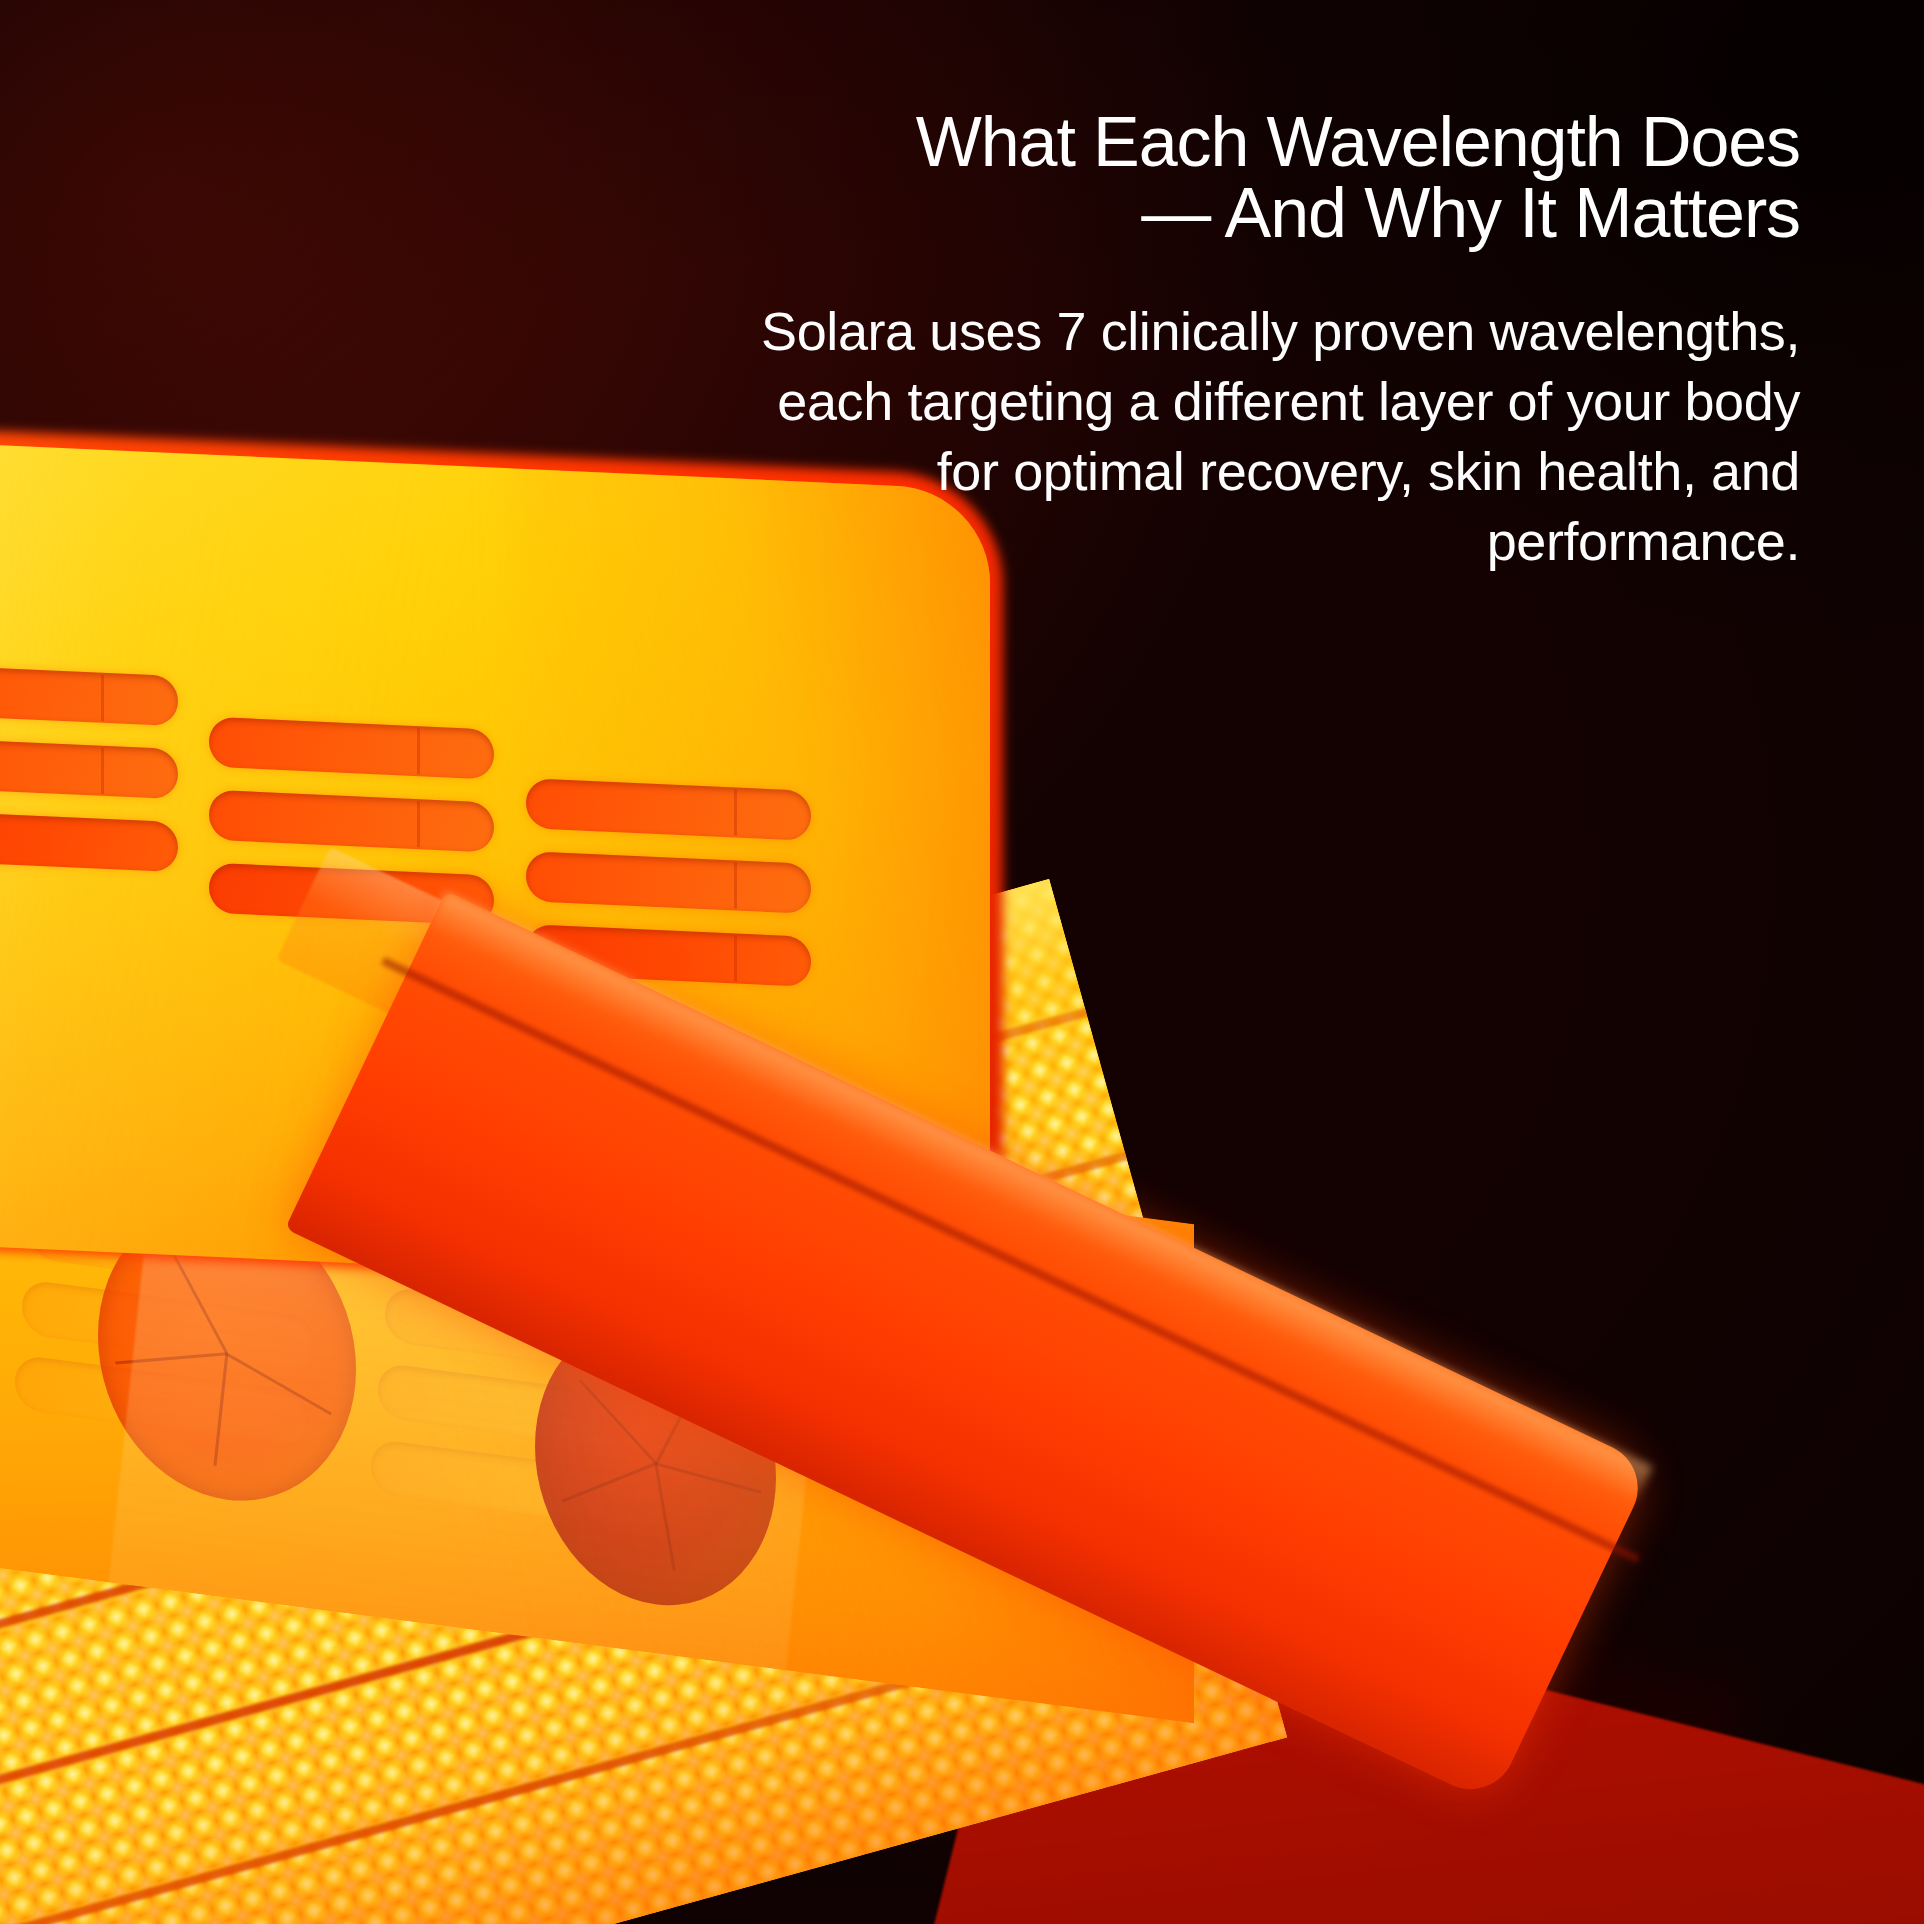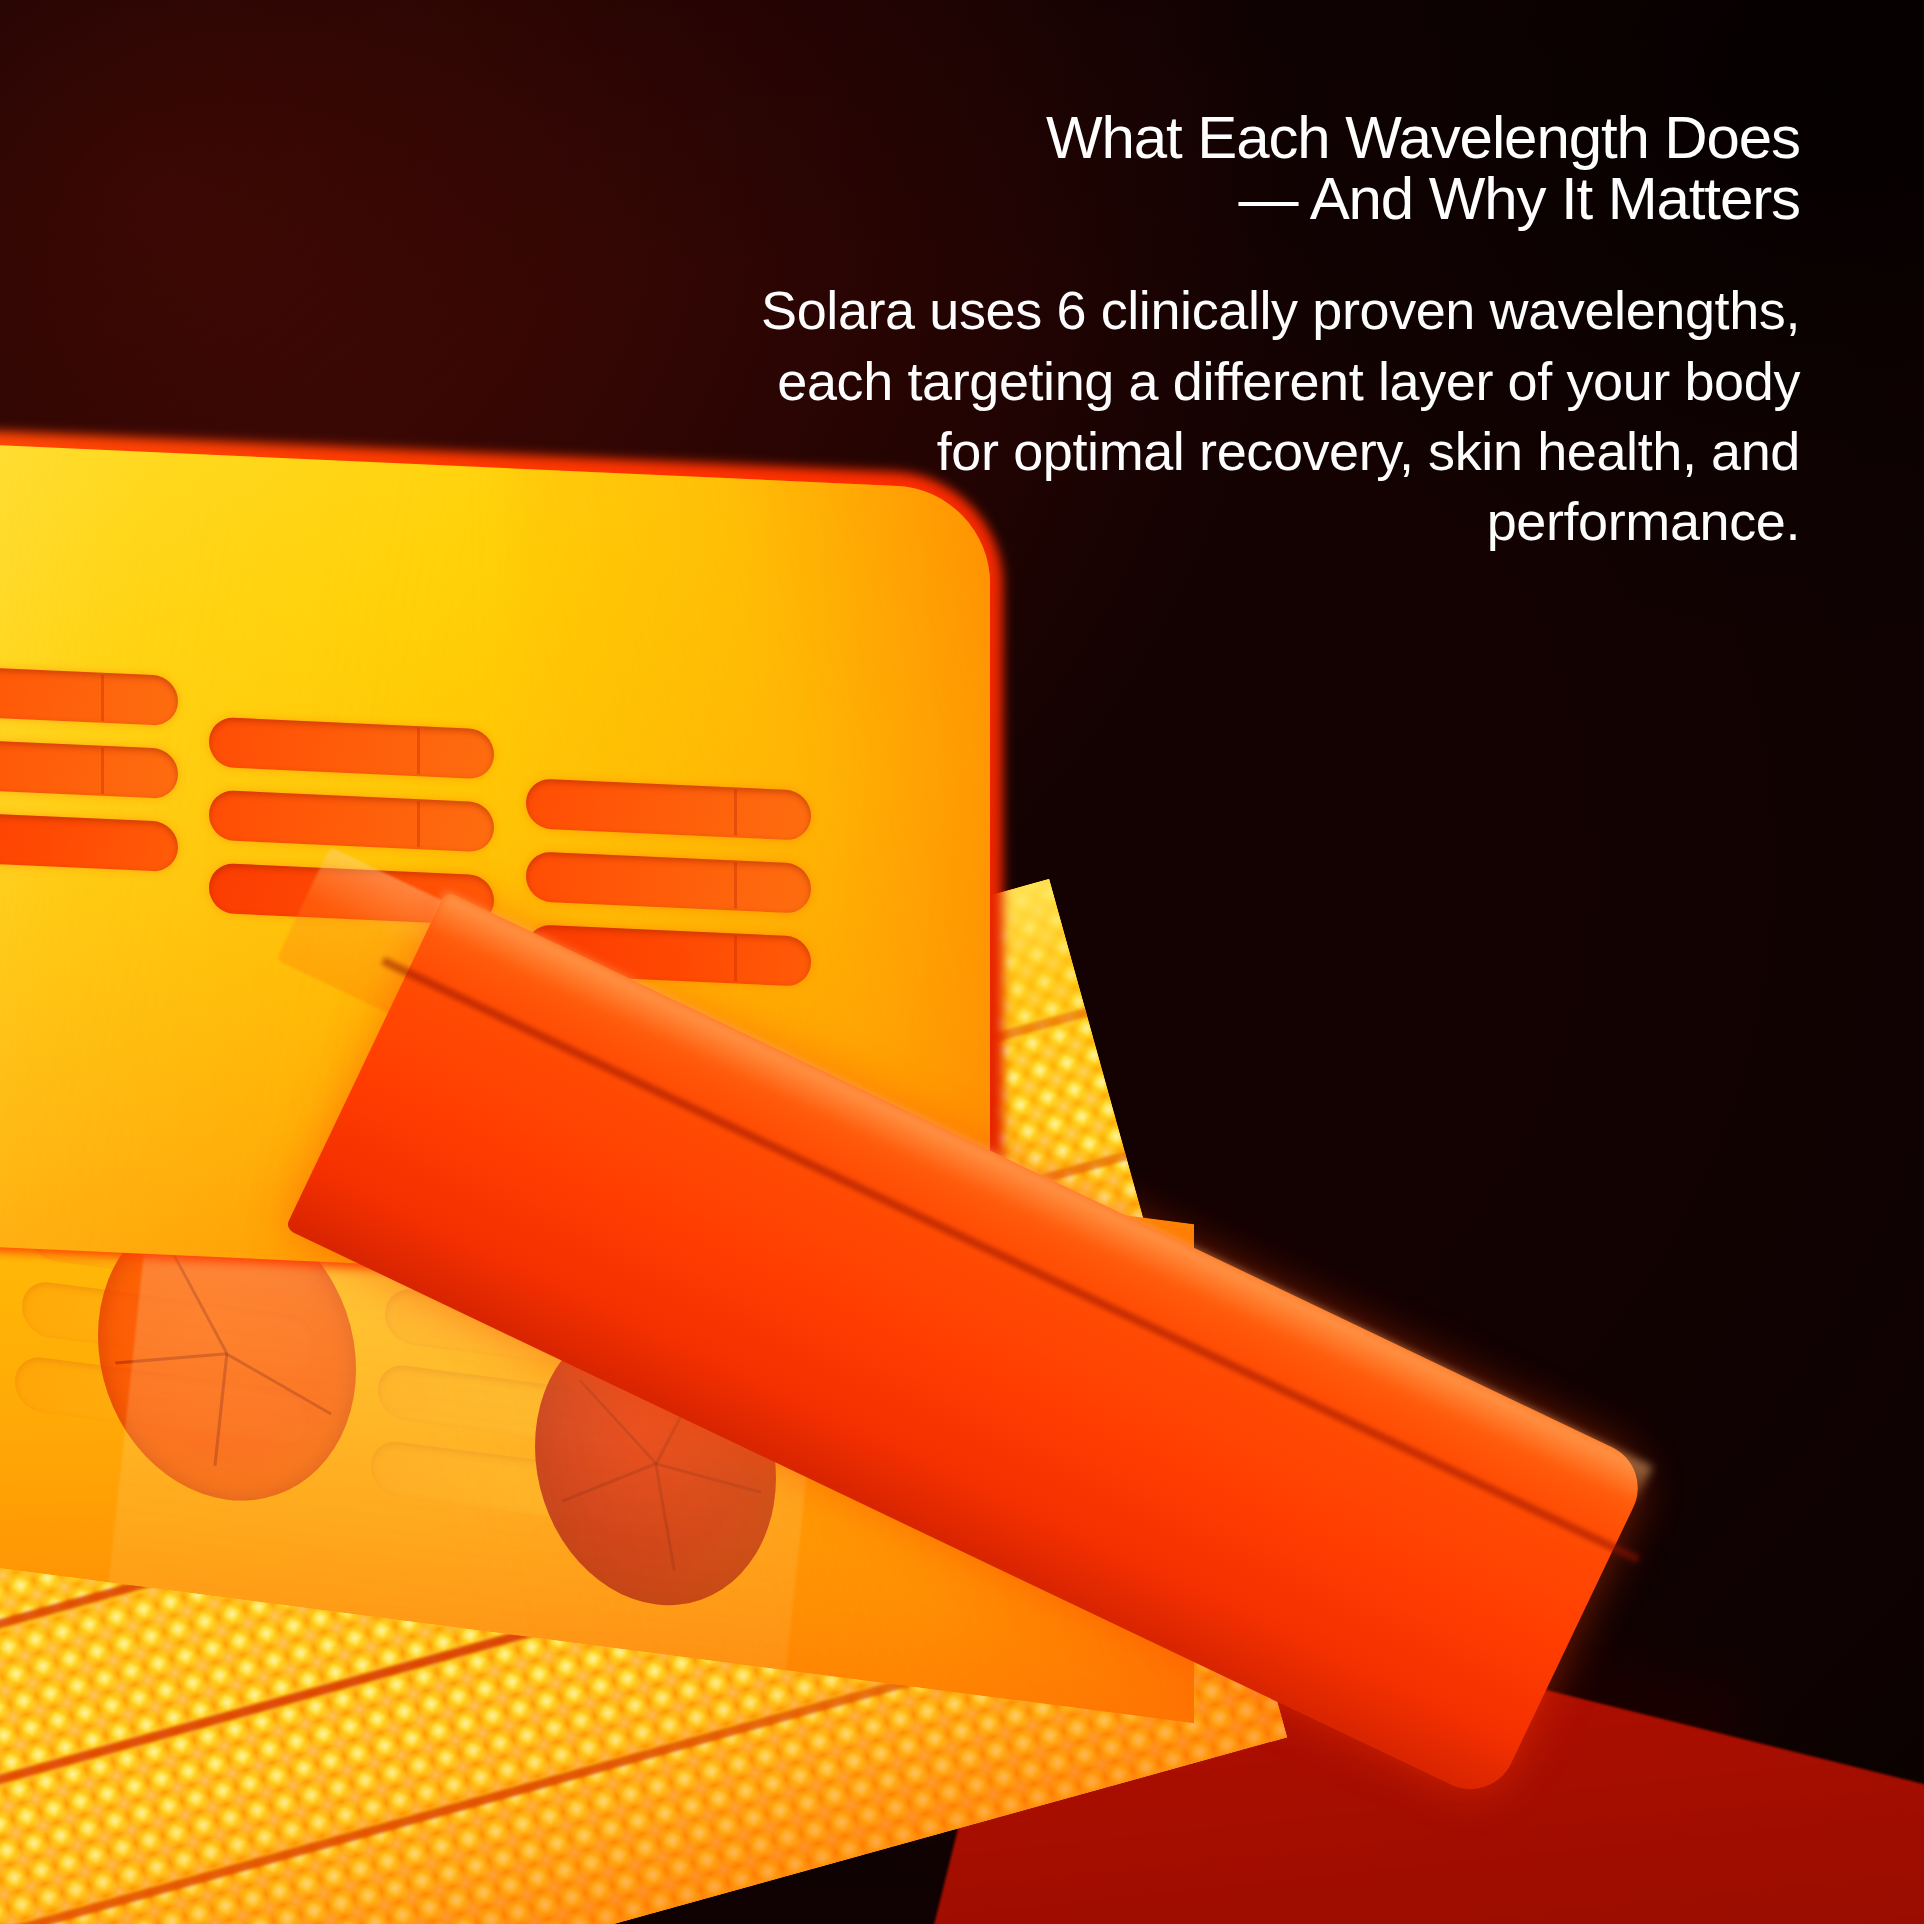--- a/index.html
+++ b/index.html
@@ -28,21 +28,21 @@
 
   
   .textblock{
     position:absolute;
     left:356px; top:107px; width:1444px;
     text-align:right;
     z-index:40;
   }
   .headline{
     color:#ffffff;
-    font-size:60px;
+    font-size:70px;
     line-height:1.02;
     font-weight:400;
     letter-spacing:-1.1px;
     white-space:pre-line;
   }
   .subtitle{
     margin-top:46px;
     color:#fdfdfd;
     font-size:54px;
     line-height:1.30;
@@ -371,20 +371,20 @@
       <div class="rail-groove"></div>
     </div>
 
   </div>
 
   <div class="dark-corner"></div>
 
   <div class="textblock">
     <h1 class="headline">What Each Wavelength Does
 — And Why It Matters</h1>
-    <p class="subtitle">Solara uses 6 clinically proven wavelengths,
+    <p class="subtitle">Solara uses 7 clinically proven wavelengths,
 each targeting a different layer of your body
 for optimal recovery, skin health, and
 performance.</p>
   </div>
 
 </div>
 
 
 </body></html>

